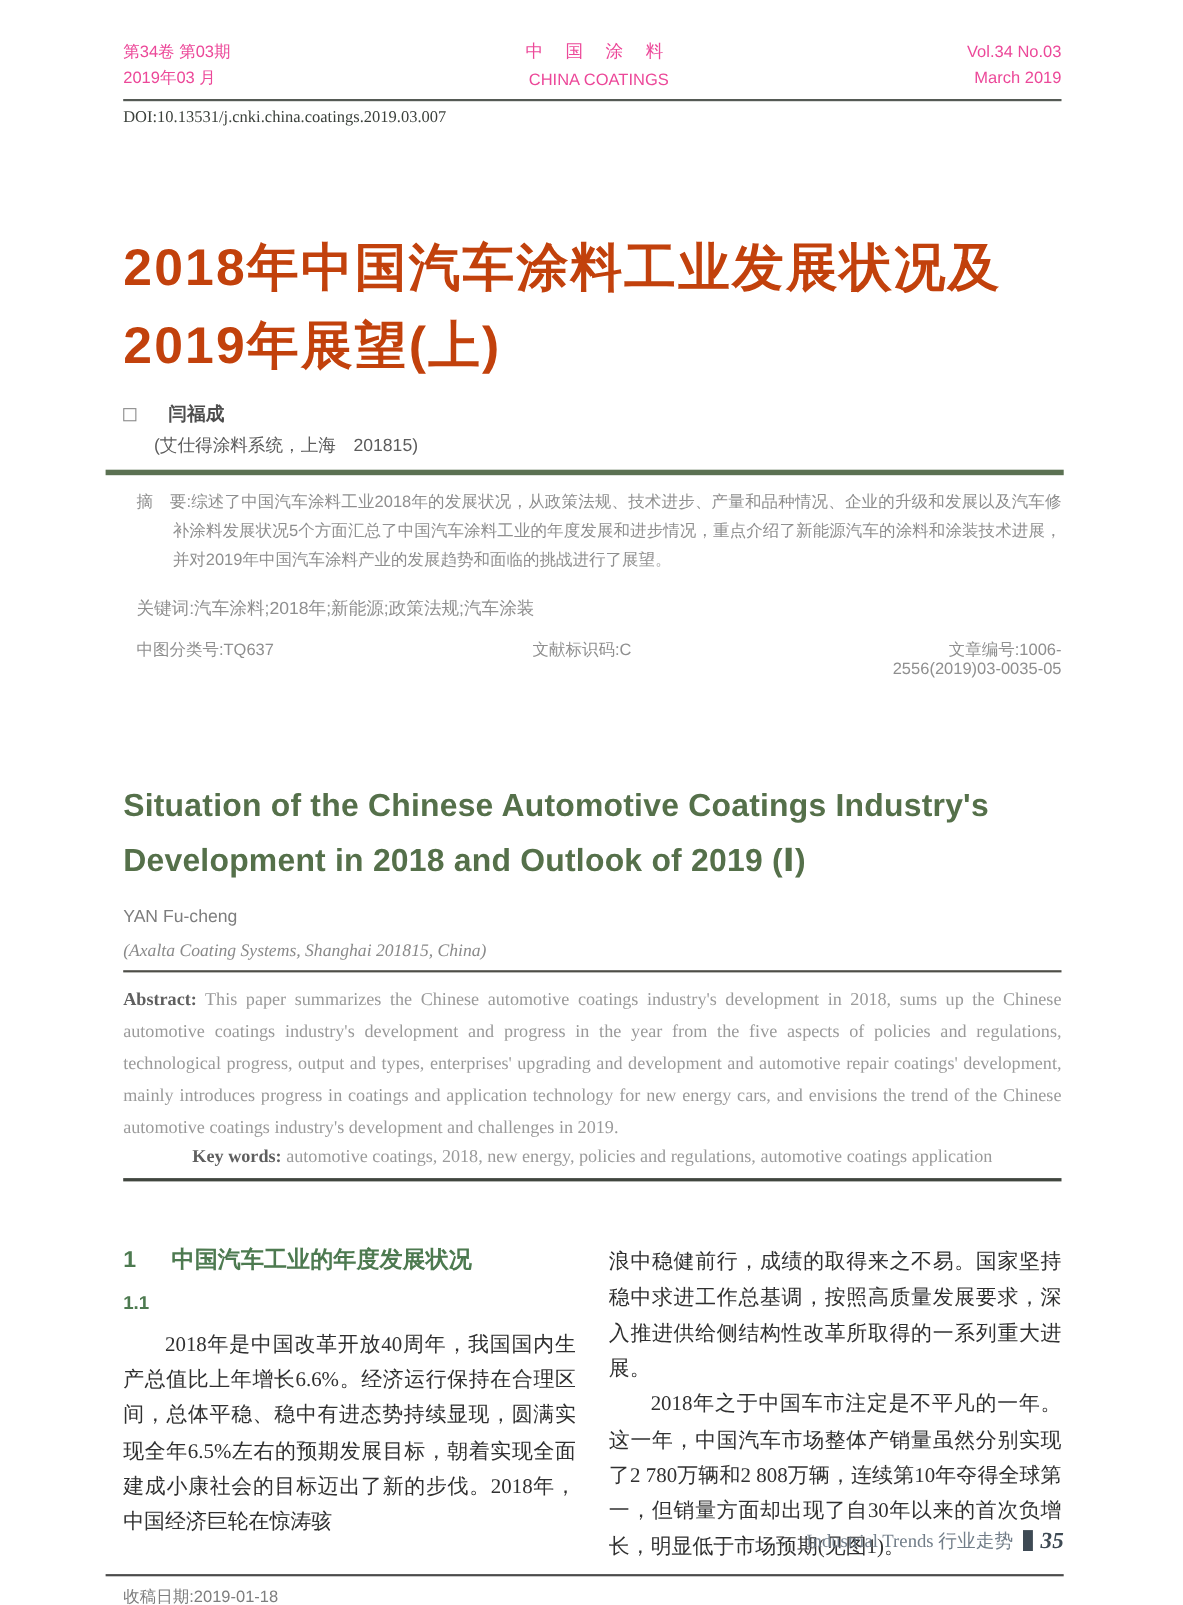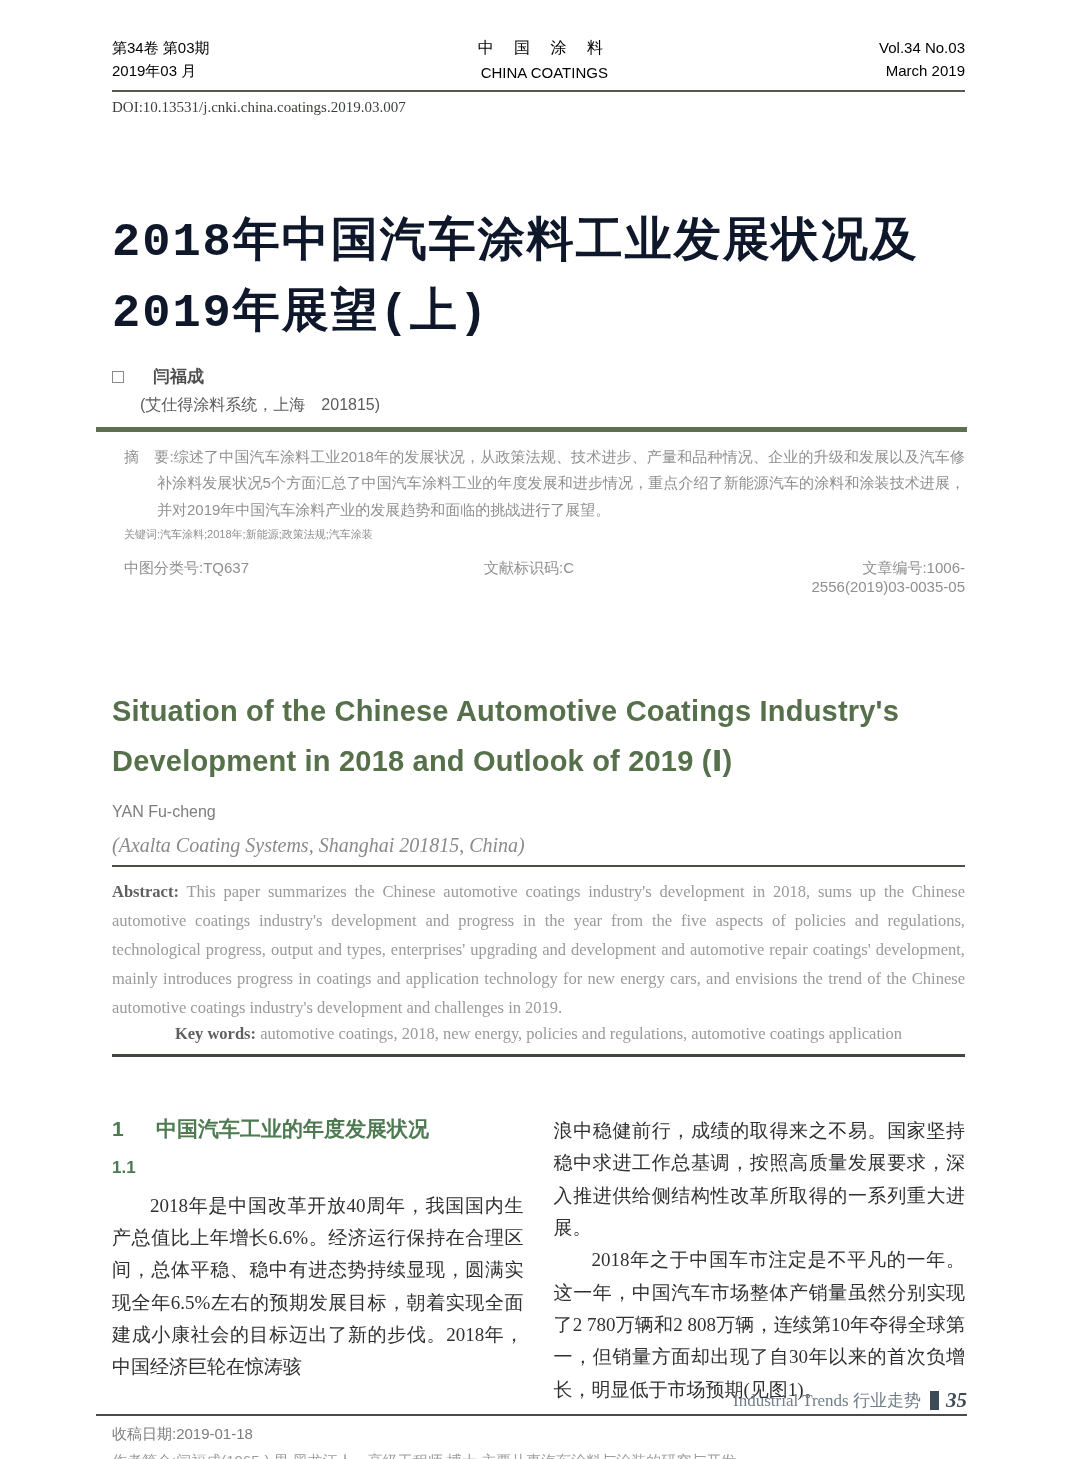--- a/index.html
+++ b/index.html
@@ -6,56 +6,56 @@
   html, body { background: #ffffff; }
   body {
     width: 1075px; height: 1459px; position: relative; overflow: hidden;
     font-family: "Liberation Sans", "DejaVu Sans", sans-serif;
     -webkit-font-smoothing: antialiased;
   }
   .page { padding: 36px 110px 0 112px; }
 
   
   .masthead { display: flex; justify-content: space-between; align-items: flex-start;
-    color: #000000; font-size: 15px; line-height: 1.55; }
+    color: #ec4899; font-size: 15px; line-height: 1.55; }
   .mast-left { text-align: left; }
   .mast-center { text-align: center; }
   .mast-center .cn { letter-spacing: 8px; font-size: 16px; }
   .mast-right { text-align: right; }
   .mast-rule { border: none; border-top: 2px solid #555a55; margin-top: 6px; }
   .doi { margin-top: 7px; font-family: "Liberation Serif", "DejaVu Serif", serif;
     color: #3b403b; font-size: 15px; }
 
   
-  .title-cn { margin-top: 92px; color: #0f172a; font-size: 47px; font-weight: 900;
-    letter-spacing: 2px; line-height: 1.5; font-family: Liberation Mono, monospace; }
+  .title-cn { margin-top: 92px; color: #c2410c; font-size: 47px; font-weight: 900;
+    letter-spacing: 2px; line-height: 1.5; font-family: Liberation Sans, sans-serif; }
   .title-cn span { display: block; }
 
   .author-row { margin-top: 16px; display: flex; align-items: center; color: #4e4e4e;
     font-size: 17px; font-weight: 600; gap: 14px; }
   .author-marker { display: inline-block; width: 12px; height: 12px;
     border: 1.5px solid #8a8a8a; background: #fff; margin-right: 15px; }
   .affil-cn { margin-top: 7px; margin-left: 28px; color: #5c5c5c; font-size: 16px; }
   .green-bar { height: 5px; background: #5b7152; margin-top: 11px;
     margin-left: -16px; margin-right: -2px; }
 
   
   .abstract-cn { margin-top: 12px; margin-left: 12px; color: #8f8f8f; font-size: 15px;
     line-height: 1.76; padding-left: 33px; text-indent: -33px; text-align: justify; }
-  .keywords-cn { margin-top: 4px; margin-left: 12px; color: #8f8f8f; font-size: 11px; }
+  .keywords-cn { margin-top: 20px; margin-left: 12px; color: #8f8f8f; font-size: 16px; }
   .clc-row { margin-top: 17px; margin-left: 12px; display: flex; color: #8f8f8f; font-size: 15px; }
   .clc-row .clc-class { width: 360px; }
   .clc-row .clc-code { width: 320px; }
   .clc-row .clc-id { flex: 1; text-align: right; }
 
   
   .title-en { margin-top: 92px; color: #55704a; font-size: 29px; font-weight: 800;
     line-height: 1.72; letter-spacing: 0.2px; }
   .author-en { margin-top: 16px; color: #7d7d7d; font-size: 16px; }
-  .affil-en { margin-top: 13px; color: #8a8a8a; font-size: 20px; font-style: italic;
+  .affil-en { margin-top: 13px; color: #8a8a8a; font-size: 16px; font-style: italic;
     font-family: "Liberation Serif", "DejaVu Serif", serif; }
   .rule-dark { border: none; border-top: 2.5px solid #4e4e48; margin-top: 8px; }
   .abstract-en { margin-top: 10px; color: #9a9a9a; font-size: 16.5px; line-height: 1.76;
     font-family: "Liberation Serif", "DejaVu Serif", serif; text-align: justify; }
   .abstract-en .lbl, .keywords-en .lbl { font-weight: bold; color: #5f5f5f; }
   .keywords-en { margin-top: 2px; color: #9a9a9a; font-size: 16.5px;
     font-family: "Liberation Serif", "DejaVu Serif", serif; text-align: center; }
   .rule-dark2 { border: none; border-top: 3px solid #41463f; margin-top: 10px; }
 
   

